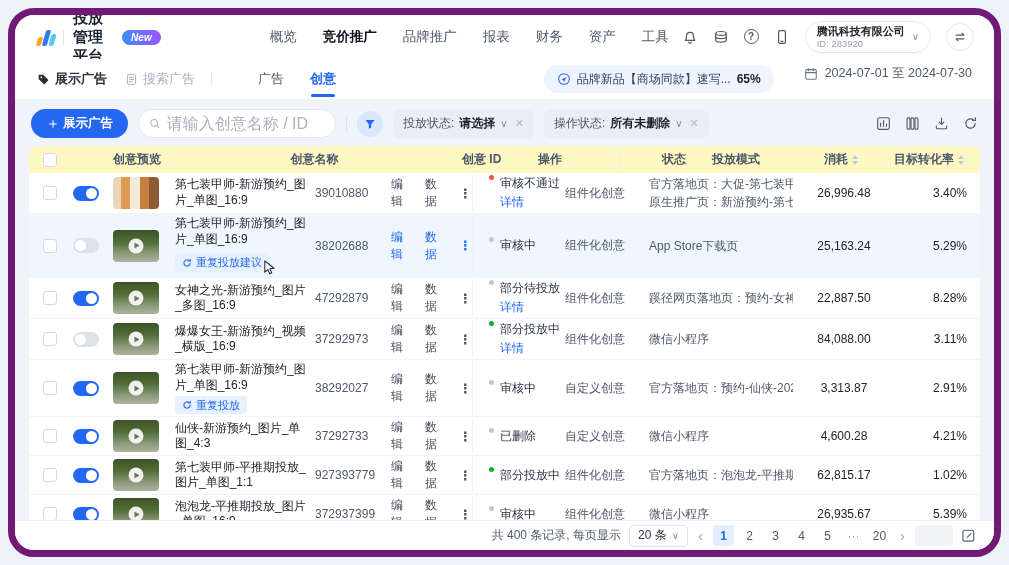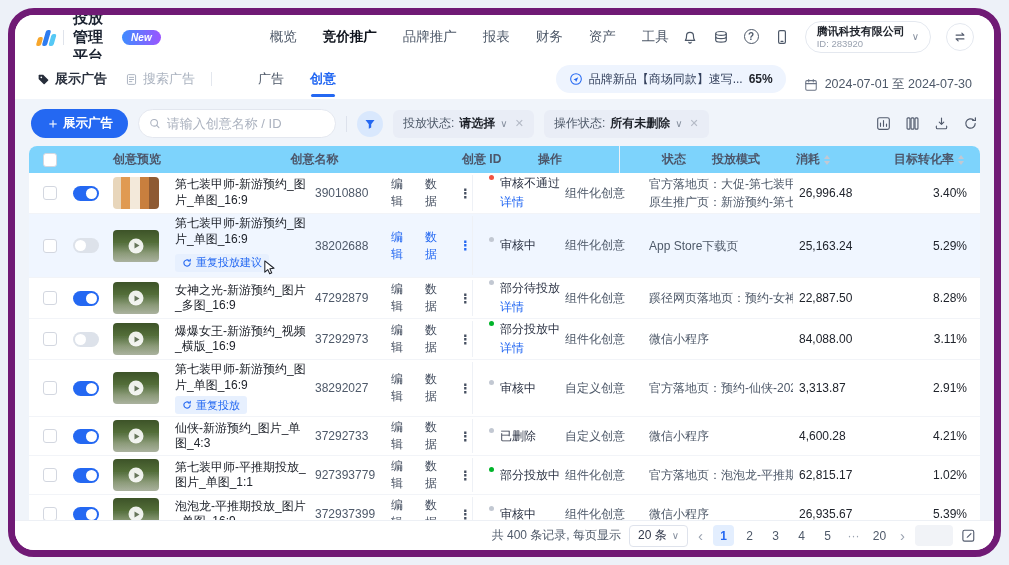--- a/index.html
+++ b/index.html
@@ -33,64 +33,64 @@
   
   .subnav{height:40px;display:flex;align-items:center;padding:0 22px;background:#fff;flex:0 0 auto}
   .sn-item{display:inline-flex;align-items:center;gap:5px;font-size:13px;color:#4e5969;cursor:pointer;white-space:nowrap}
   .sn-item.strong{color:#272e3b;font-weight:700}
   .sn-item.muted{color:#aab2bf}
   .sn-div{width:1px;height:14px;background:#e3e7ee;margin:0 20px 0 16px}
   .sn-item.tabx{margin-left:26px}
   .sn-item.active-tab{color:#2468f2;font-weight:700;position:relative;margin-left:26px}
   .sn-item.active-tab::after{content:'';position:absolute;left:50%;transform:translateX(-50%);bottom:-9px;
     width:24px;height:3px;border-radius:2px;background:#2468f2}
-  .snright{margin-left:auto;display:flex;align-items:flex-end;gap:18px}
+  .snright{margin-left:auto;display:flex;align-items:flex-start;gap:30px}
   .promo{display:flex;align-items:center;gap:6px;background:#eef4fe;border-radius:15px;height:28px;
     padding:0 13px;font-size:12px;color:#33405c;cursor:pointer;white-space:nowrap}
   .promo b{color:#1d2129}
   .daterange{display:flex;align-items:center;gap:7px;font-size:12.5px;color:#4e5969;cursor:pointer;white-space:nowrap}
   
   .content{flex:1;background:#f0f4fa;padding:8px 14px 0;display:flex;flex-direction:column;min-height:0}
   .toolbar{display:flex;align-items:center;gap:10px;margin:2px 2px 8px;flex:0 0 auto}
   .btn-new{background:#2468f2;color:#fff;font-size:12.5px;font-weight:700;padding:0 15px;height:29px;
     border-radius:15px;display:flex;align-items:center;gap:3px;border:none;cursor:pointer;white-space:nowrap}
   .search{width:198px;height:29px;background:#fff;border:1px solid #e3e7ef;border-radius:15px;display:flex;
     align-items:center;padding:0 10px;gap:6px}
-  .search input{border:none;outline:none;font-size:13px;width:100%;background:transparent;color:#30374a;
+  .search input{border:none;outline:none;font-size:16px;width:100%;background:transparent;color:#30374a;
     font-family:inherit}
   .search input::placeholder{color:#abb2bf}
   .tb-div{width:1px;height:16px;background:#dde2ec}
   .funnel{width:26px;height:26px;border-radius:50%;background:#d9e8fd;display:flex;align-items:center;
     justify-content:center;cursor:pointer;border:none}
   .fpill{display:flex;align-items:center;gap:5px;background:#e9edf6;border-radius:6px;height:28px;
     padding:0 10px;font-size:12px;color:#4e5969;cursor:pointer;white-space:nowrap}
   .fpill b{color:#1d2129;font-weight:700}
   .fpill .x{color:#b4bac6;font-size:11px;margin-left:2px}
   .tb-icons{margin-left:auto;display:flex;align-items:center;gap:14px;color:#525b6d}
   .tico{cursor:pointer;display:inline-flex}
   
   .panel{background:#fff;border-radius:8px 8px 0 0;flex:1;min-height:0;overflow:hidden;display:flex;flex-direction:column}
-  .thead{display:flex;align-items:center;height:27px;background:#7dd3fc;font-size:12px;color:#4c566a;
+  .thead{display:flex;align-items:center;height:27px;background:#fef9c3;font-size:12px;color:#4c566a;
     font-weight:700;flex:0 0 auto}
   .tbody{flex:1;min-height:0;overflow:hidden}
   .trow{display:flex;align-items:center;min-height:34px;border-bottom:1px solid #f2f4f8;padding:2px 0;background:#fff}
   .trow.hover{background:#f0f6ff}
   .c{display:flex;align-items:center}
   .c1{width:44px;padding-left:14px;flex:0 0 auto}
   .c2{width:40px;flex:0 0 auto}
   .c3{width:62px;flex:0 0 auto}
   .c4{flex:1.22;min-width:140px;padding-right:8px;flex-direction:column;align-items:flex-start;justify-content:center}
   .thead .c4{flex-direction:row;align-items:center}
   .c5{width:76px;flex:0 0 auto}
   .c6{width:82px;flex:0 0 auto;align-self:stretch;border-right:1px solid #eef1f6;align-items:center}
   .c7{width:92px;padding-left:16px;flex:0 0 auto;flex-direction:column;align-items:flex-start;justify-content:center}
   .thead .c7{flex-direction:row;align-items:center}
   .c8{width:84px;flex:0 0 auto}
   .c9{flex:1.3;min-width:150px;padding-right:6px}
-  .c10{width:90px;flex:0 0 auto;justify-content:flex-start}
+  .c10{width:90px;flex:0 0 auto;justify-content:center}
   .c11{width:94px;flex:0 0 auto;justify-content:flex-end;padding-right:16px}
   .cb{width:14px;height:14px;border:1px solid #d3d7e0;border-radius:3px;background:#fff;display:inline-block;cursor:pointer}
   .toggle{width:26px;height:15px;border-radius:8px;position:relative;display:inline-block;cursor:pointer}
   .toggle i{position:absolute;top:2px;width:11px;height:11px;border-radius:50%;background:#fff}
   .toggle.on{background:#2468f2}.toggle.on i{right:2px}
   .toggle.off{background:#dde2ea}.toggle.off i{left:2px}
   .thumb{width:46px;height:32px;border-radius:4px;position:relative;overflow:hidden;display:block;cursor:pointer;flex:0 0 auto}
   .thumb.video{background:linear-gradient(180deg,#3d5328 0%,#55703a 42%,#87987311 0),
     linear-gradient(180deg,#3d5328 0%,#587241 45%,#8b9a78 72%,#adb4a2 100%)}
   .thumb.product{background:linear-gradient(90deg,#e8d6bb 0 18%,#e09a52 18% 38%,#f3e9da 38% 58%,#c87f3e 58% 78%,#8e5a33 78% 100%)}

